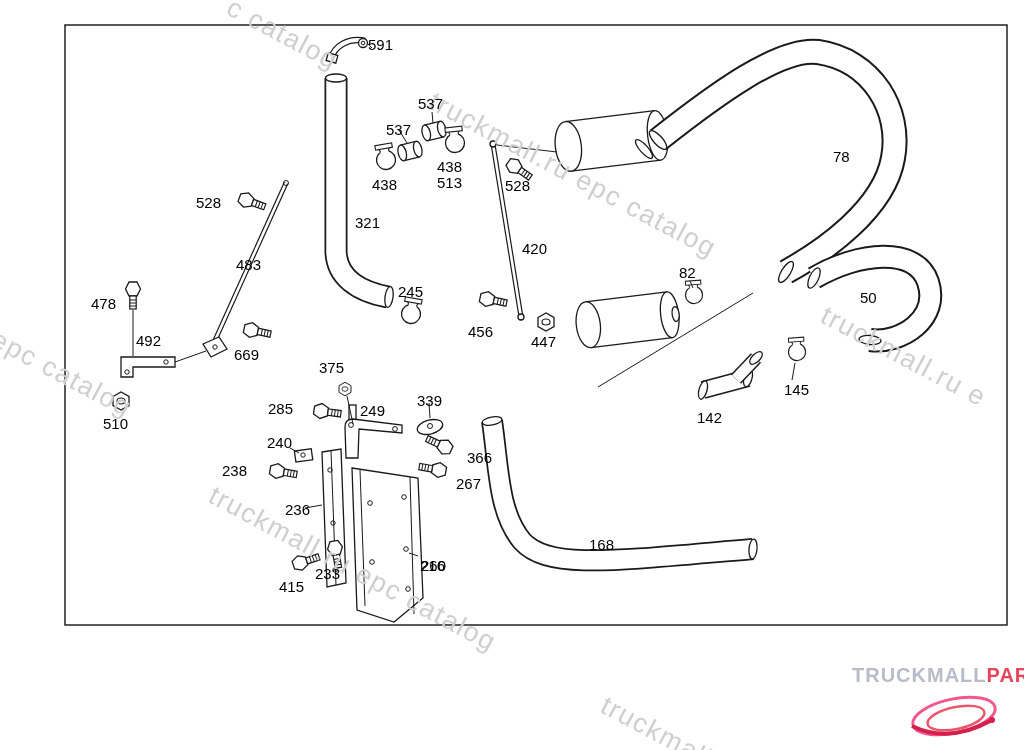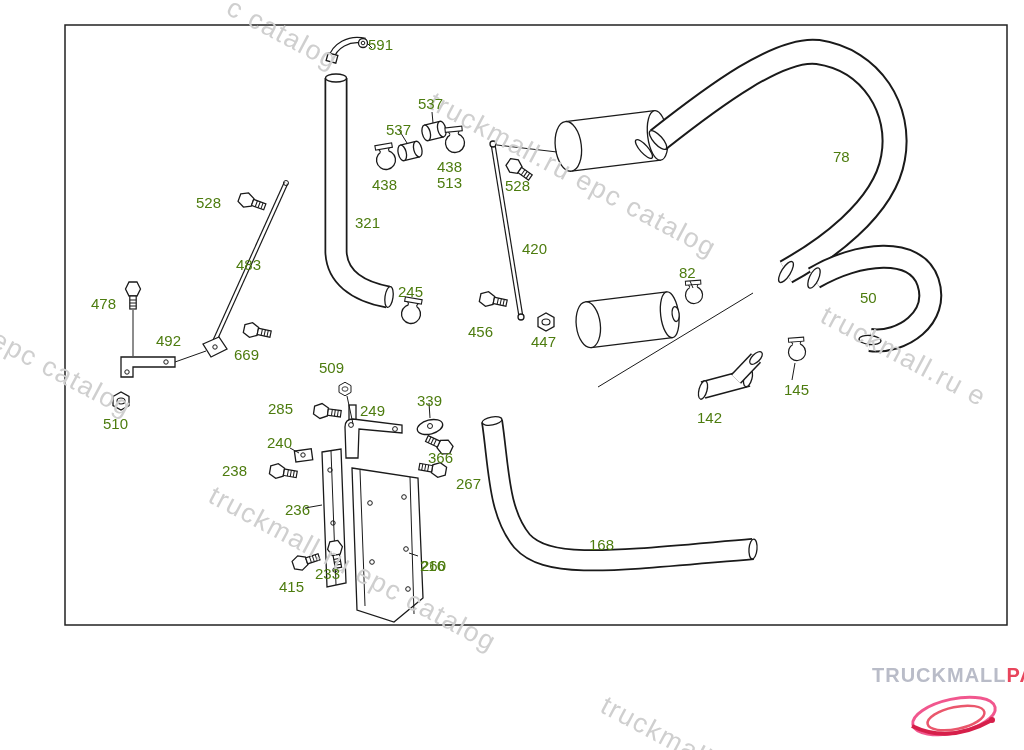--- a/index.html
+++ b/index.html
@@ -4,35 +4,35 @@
 <style>
   html,body{margin:0;padding:0;background:#fff;}
   .stage{position:relative;width:1024px;height:750px;background:#fff;overflow:hidden;
          font-family:"Liberation Sans",sans-serif;}
   #art{position:absolute;left:0;top:0;z-index:2;}
   #watermark-layer{position:absolute;inset:0;z-index:3;pointer-events:none;}
   #labels-layer{position:absolute;inset:0;z-index:4;}
   .wm{position:absolute;font-size:27px;letter-spacing:1.5px;color:#cfcfcf;
       transform-origin:left top;white-space:pre;
       font-family:"Liberation Sans",sans-serif;}
-  .part-label{position:absolute;font-size:15px;color:#4d7c0f;
+  .part-label{position:absolute;font-size:15px;color:#000000;
       font-family:"Liberation Sans",sans-serif;}
   
   .ln{fill:none;stroke:#1a1a1a;stroke-width:1.3;}
   .lnf{fill:#fff;stroke:#1a1a1a;stroke-width:1.3;}
   .thin{fill:none;stroke:#1a1a1a;stroke-width:1;}
   .rodo{fill:none;stroke:#1a1a1a;stroke-width:5;}
   .rodi{fill:none;stroke:#fff;stroke-width:2.6;}
   .tubeo{fill:none;stroke:#1a1a1a;}
   .tubei{fill:none;stroke:#fff;}
   
   .logo{position:absolute;left:850px;top:662px;width:172px;height:86px;z-index:5;}
   .logo-text{position:absolute;left:2px;top:2px;font-size:20px;font-weight:700;
              letter-spacing:1px;white-space:nowrap;}
-  .lg-gray{color:#b9bcc8;text-shadow:0 0 1px #fff;margin-left:20px;}
+  .lg-gray{color:#b9bcc8;text-shadow:0 0 1px #fff;}
   .lg-red{color:#e8455c;}
   .swirl{position:absolute;left:44px;top:24px;}
 </style>
 </head>
 <body>
 
 <div class="stage">
 
   <svg id="art" width="1024" height="750" viewBox="0 0 1024 750">
     <defs>
@@ -272,37 +272,37 @@
       <span class="part-label" style="left: 418px; top: 95px;">537</span>
       <span class="part-label" style="left: 386px; top: 121px;">537</span>
       <span class="part-label" style="left: 372px; top: 176px;">438</span>
       <span class="part-label" style="left: 437px; top: 158px;">438</span>
       <span class="part-label" style="left: 437px; top: 174px;">513</span>
       <span class="part-label" style="left: 505px; top: 177px;">528</span>
       <span class="part-label" style="left: 355px; top: 214px;">321</span>
       <span class="part-label" style="left: 196px; top: 194px;">528</span>
       <span class="part-label" style="left: 199px; top: 256px; margin-left: 37px;">483</span>
       <span class="part-label" style="left: 91px; top: 295px;">478</span>
-      <span class="part-label" style="left: 156px; top: 332px; text-align: right;">492</span>
+      <span class="part-label" style="left: 136px; top: 332px; text-align: right;">492</span>
       <span class="part-label" style="left: 234px; top: 346px;">669</span>
       <span class="part-label" style="left: 103px; top: 415px; text-align: right;">510</span>
       <span class="part-label" style="left: 398px; top: 283px;">245</span>
       <span class="part-label" style="left: 468px; top: 311px; margin-top: 12px;">456</span>
       <span class="part-label" style="left: 531px; top: 333px;">447</span>
       <span class="part-label" style="left: 522px; top: 240px;">420</span>
       <span class="part-label" style="left: 679px; top: 264px;">82</span>
       <span class="part-label" style="left: 833px; top: 148px;">78</span>
       <span class="part-label" style="left: 860px; top: 289px;">50</span>
       <span class="part-label" style="left: 784px; top: 381px; text-align: right;">145</span>
       <span class="part-label" style="left: 697px; top: 409px;">142</span>
-      <span class="part-label" style="left: 319px; top: 359px;">509</span>
+      <span class="part-label" style="left: 319px; top: 359px;">375</span>
       <span class="part-label" style="left: 268px; top: 400px;">285</span>
       <span class="part-label" style="left: 360px; top: 402px;">249</span>
       <span class="part-label" style="left: 417px; top: 392px;">339</span>
-      <span class="part-label" style="left: 428px; top: 449px;">366</span>
+      <span class="part-label" style="left: 467px; top: 449px;">366</span>
       <span class="part-label" style="left: 456px; top: 475px;">267</span>
       <span class="part-label" style="left: 267px; top: 434px;">240</span>
       <span class="part-label" style="left: 222px; top: 462px;">238</span>
       <span class="part-label" style="left: 285px; top: 501px;">236</span>
       <span class="part-label" style="left: 315px; top: 565px;">233</span>
       <span class="part-label" style="left: 279px; top: 578px;">415</span>
       <span class="part-label" style="left: 420px; top: 557px;">216</span>
       <span class="part-label" style="left: 421px; top: 557px;">260</span>
       <span class="part-label" style="left: 589px; top: 536px;">168</span>
     </div>

